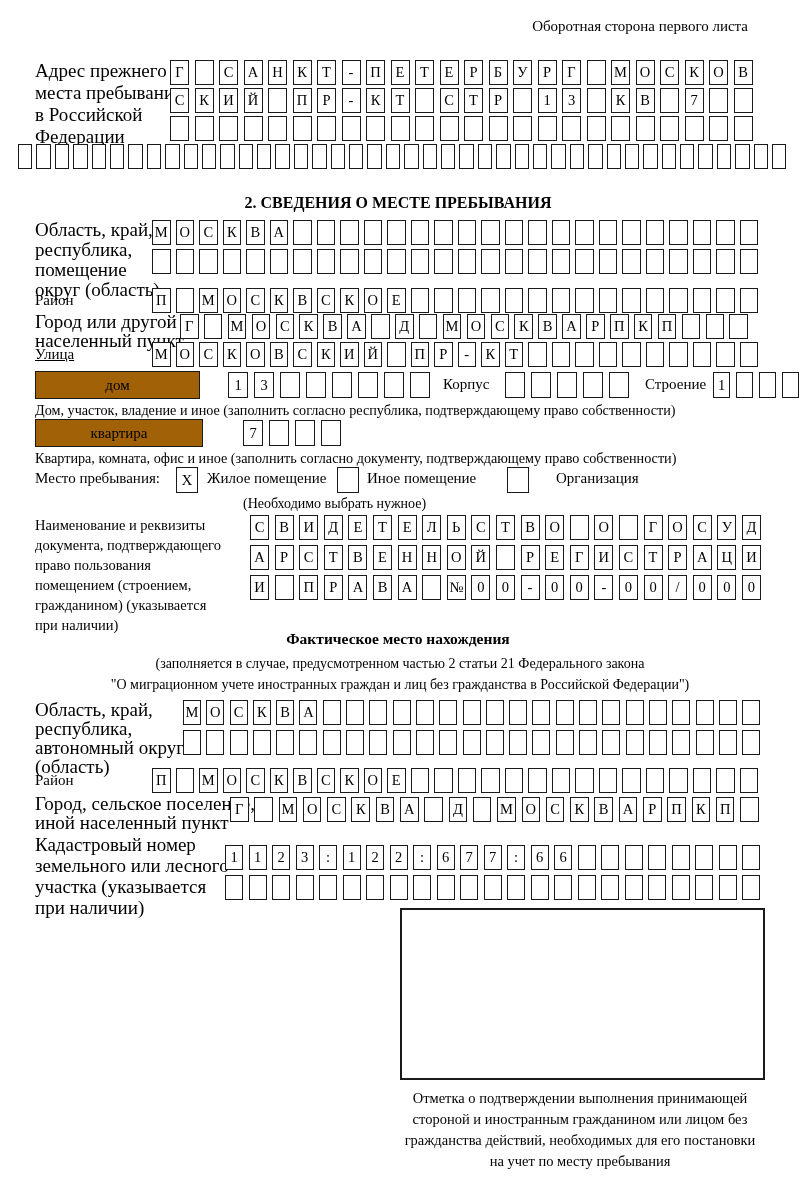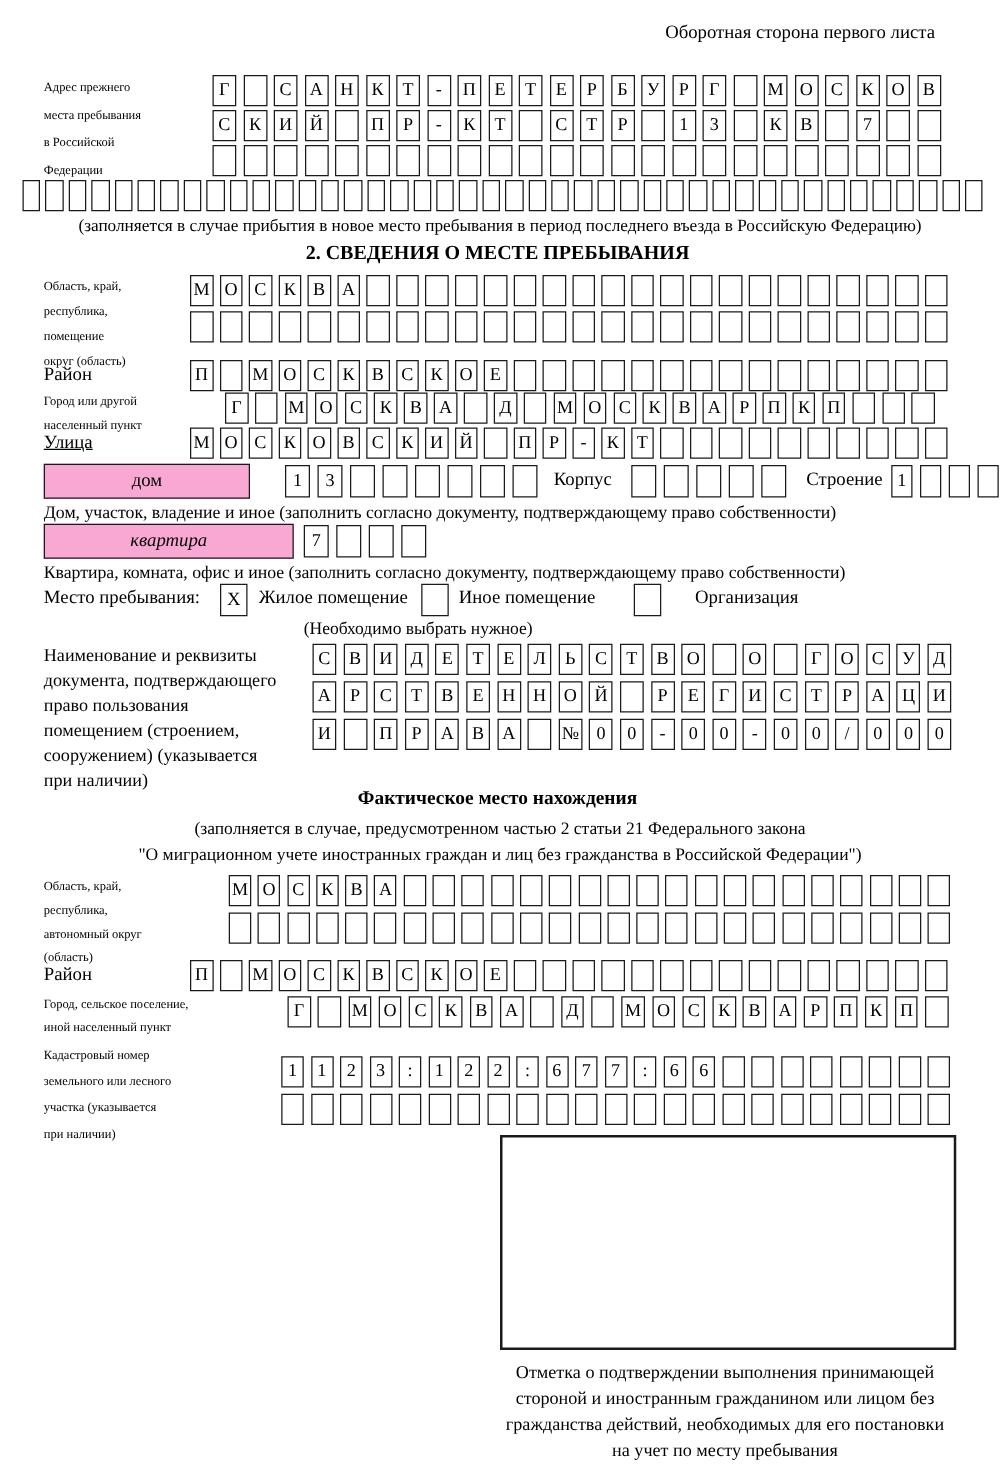--- a/index.html
+++ b/index.html
@@ -1,21 +1,21 @@
 <!DOCTYPE html>
 <html><head>
 <meta charset="utf-8">
 <style>
   html,body{margin:0;padding:0;background:#ffffff;}
   .page{
     position:relative;width:800px;height:1180px;background:#ffffff;color:#000;
     font-family:"Liberation Serif","DejaVu Serif",serif;overflow:hidden;
   }
   .abs{position:absolute;}
-  .lbl{position:absolute;font-size:10px;line-height:22px;}
+  .lbl{position:absolute;font-size:19px;line-height:22px;}
   .lbl.tight{line-height:20px;font-size:14.5px;}
   .lbl.lh19{line-height:19px;}
   .note{position:absolute;font-size:13.8px;}
   .center{left:0;width:800px;text-align:center;}
   .h-bold{position:absolute;left:0;width:796px;text-align:center;font-weight:bold;font-size:16px;}
   .cellrow{position:absolute;display:flex;}
   .cell{
     flex:0 0 auto;box-sizing:border-box;border:1.6px solid #1a1a1a;height:25px;
     display:flex;align-items:center;justify-content:center;
     font-size:14.5px;background:#fff;
@@ -25,21 +25,21 @@
   .g26{column-gap:5px}.g26 .cell{width:18.5px}
   .g25{column-gap:5.3px}.g25 .cell{width:18px}
   .g24b{column-gap:5.4px}.g24b .cell{width:18.5px}
   .g23{column-gap:5.5px}.g23 .cell{width:18px}
   .g22{column-gap:5.8px}.g22 .cell{width:18.5px}
   .g21{column-gap:5.6px}.g21 .cell{width:19px}
   .ghouse{column-gap:6px}.ghouse .cell{width:20px;height:26px}
   .gstr{column-gap:6px}.gstr .cell{width:17px;height:26px}
   .gapt{column-gap:6px}.gapt .cell{width:20px;height:26px}
   .labelbox{
-    position:absolute;box-sizing:border-box;border:1.6px solid #1a1a1a;height:28px;background:#f9a8d4;
+    position:absolute;box-sizing:border-box;border:1.6px solid #1a1a1a;height:28px;background:#a16207;
     display:flex;align-items:center;justify-content:center;font-size:15px;
   }
   .checkbox{
     position:absolute;box-sizing:border-box;border:1.6px solid #1a1a1a;width:22px;height:26px;background:#fff;
     display:flex;align-items:center;justify-content:center;font-size:15px;
   }
   .inline-lbl{position:absolute;font-size:15px;}
   .stampbox{position:absolute;box-sizing:border-box;border:2px solid #1a1a1a;background:#fff;}
   .caption{position:absolute;font-size:14.5px;line-height:21px;text-align:center;}
 </style>
@@ -171,21 +171,20 @@
       <span class="cell"></span>
       <span class="cell"></span>
       <span class="cell"></span>
       <span class="cell"></span>
       <span class="cell"></span>
       <span class="cell"></span>
       <span class="cell"></span>
       <span class="cell"></span>
       <span class="cell"></span>
     </div>
-  <div class="note center" style="top:173px;">(заполняется в случае прибытия в новое место пребывания в период последнего въезда в Российскую Федерацию)</div>
 
   <div class="h-bold" style="top:194px;">2. СВЕДЕНИЯ О МЕСТЕ ПРЕБЫВАНИЯ</div>
 
   <div class="lbl" style="left:35px;top:220px;line-height:20px;">
     <div>Область, край,</div>
     <div>республика,</div>
     <div>помещение</div>
     <div>округ (область)</div>
   </div>
   <div class="cellrow g26" style="left:152px;top:220px;">
@@ -355,23 +354,23 @@
       <span class="cell"></span>
       <span class="cell"></span>
     </div>
   <div class="inline-lbl" style="left:645px;top:376px;">Строение</div>
   <div class="cellrow gstr" style="left:713px;top:372px;">
       <span class="cell">1</span>
       <span class="cell"></span>
       <span class="cell"></span>
       <span class="cell"></span>
     </div>
-  <div class="note" style="left:35px;top:402px;font-size:14.2px;">Дом, участок, владение и иное (заполнить согласно документу, подтверждающему право собственности)</div>
-
-  <div class="labelbox" style="left:35px;top:419px;width:200px;font-style:italic;">квартира</div>
+  <div class="note" style="left:35px;top:402px;font-size:14.2px;">Дом, участок, владение и иное (заполнить согласно республика, подтверждающему право собственности)</div>
+
+  <div class="labelbox" style="left:35px;top:419px;width:168px;">квартира</div>
   <div class="cellrow gapt" style="left:243px;top:420px;">
       <span class="cell">7</span>
       <span class="cell"></span>
       <span class="cell"></span>
       <span class="cell"></span>
     </div>
   <div class="note" style="left:35px;top:450px;font-size:14.2px;">Квартира, комната, офис и иное (заполнить согласно документу, подтверждающему право собственности)</div>
 
   <div class="inline-lbl" style="left:35px;top:470px;">Место пребывания:</div>
   <div class="checkbox" style="left:176px;top:467px;">X</div>
@@ -380,21 +379,21 @@
   <div class="inline-lbl" style="left:367px;top:470px;">Иное помещение</div>
   <div class="checkbox" style="left:507px;top:467px;"></div>
   <div class="inline-lbl" style="left:556px;top:470px;">Организация</div>
   <div class="note" style="left:243px;top:496px;font-size:14px;">(Необходимо выбрать нужное)</div>
 
   <div class="lbl tight" style="left:35px;top:515px;">
     <div>Наименование и реквизиты</div>
     <div>документа, подтверждающего</div>
     <div>право пользования</div>
     <div>помещением (строением,</div>
-    <div>сооружением) (указывается</div>
+    <div>гражданином) (указывается</div>
     <div>при наличии)</div>
   </div>
   <div class="cellrow g21" style="left:250px;top:515px;">
       <span class="cell">С</span>
       <span class="cell">В</span>
       <span class="cell">И</span>
       <span class="cell">Д</span>
       <span class="cell">Е</span>
       <span class="cell">Т</span>
       <span class="cell">Е</span>

